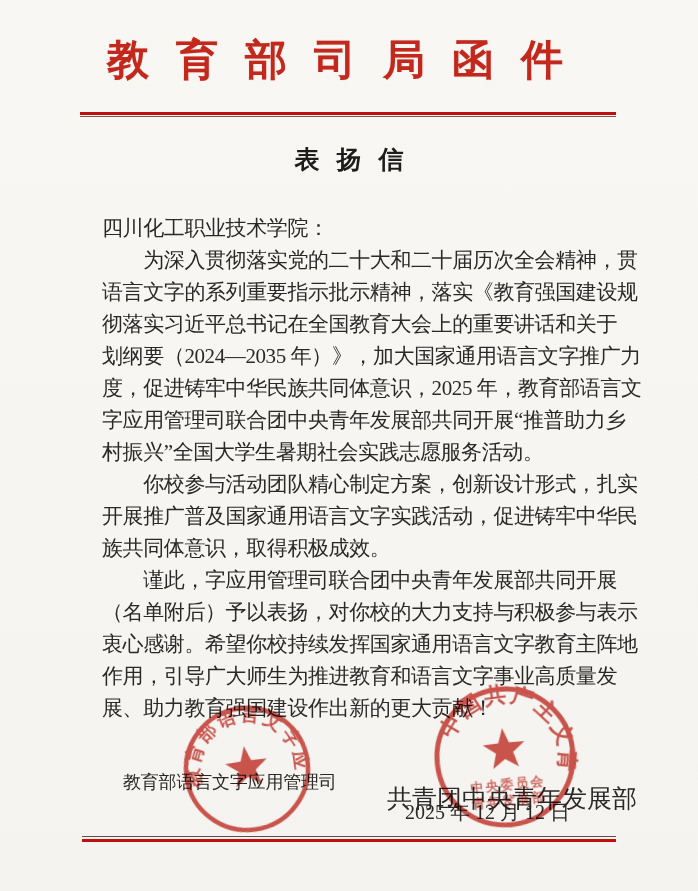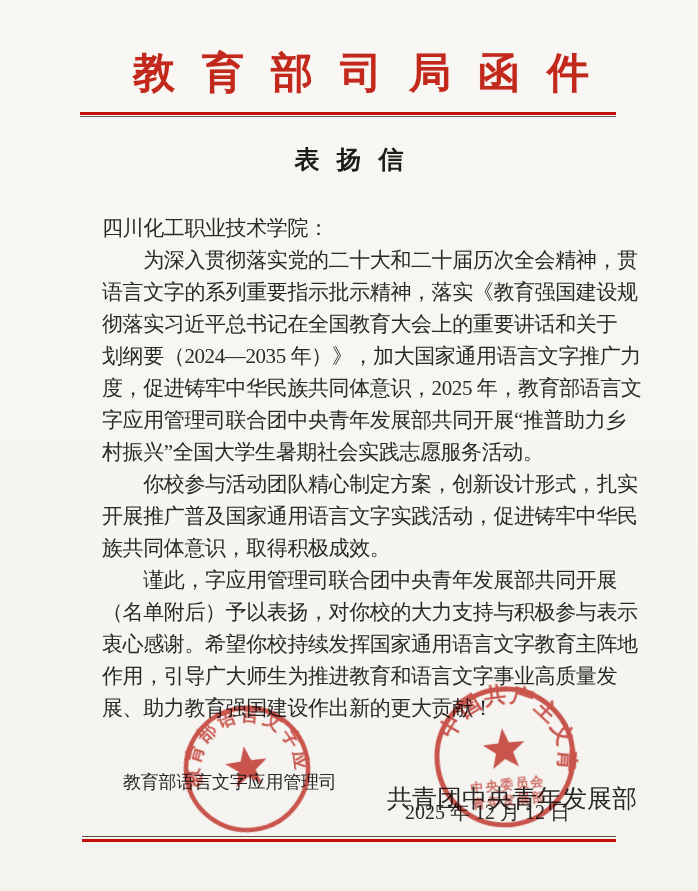--- a/index.html
+++ b/index.html
@@ -6,22 +6,22 @@
   .page {
     position:relative;
     width:698px; height:891px;
     margin:0 auto;
     background:linear-gradient(180deg,#f8f7f4 0%,#f6f5f1 60%,#f4f3ef 100%);
     font-family:"Liberation Serif","DejaVu Serif",serif;
     overflow:hidden;
   }
   
   .letterhead {
-    position:absolute; top:45px; left:80px; width:536px;
-    text-align:right;
+    position:absolute; top:32px; left:80px; width:536px;
+    text-align:left;
     font-size:42px; font-weight:bold;
     color:#c3281c;
     letter-spacing:27px; text-indent:27px;
     white-space:nowrap;
     text-shadow:0 0 1px rgba(195,40,28,.35);
   }
   
   .rule { position:absolute; left:80px; width:536px; }
   .rule-top { top:112px; }
   .rule-top .red  { height:3px; background:#bf0e0c; }

